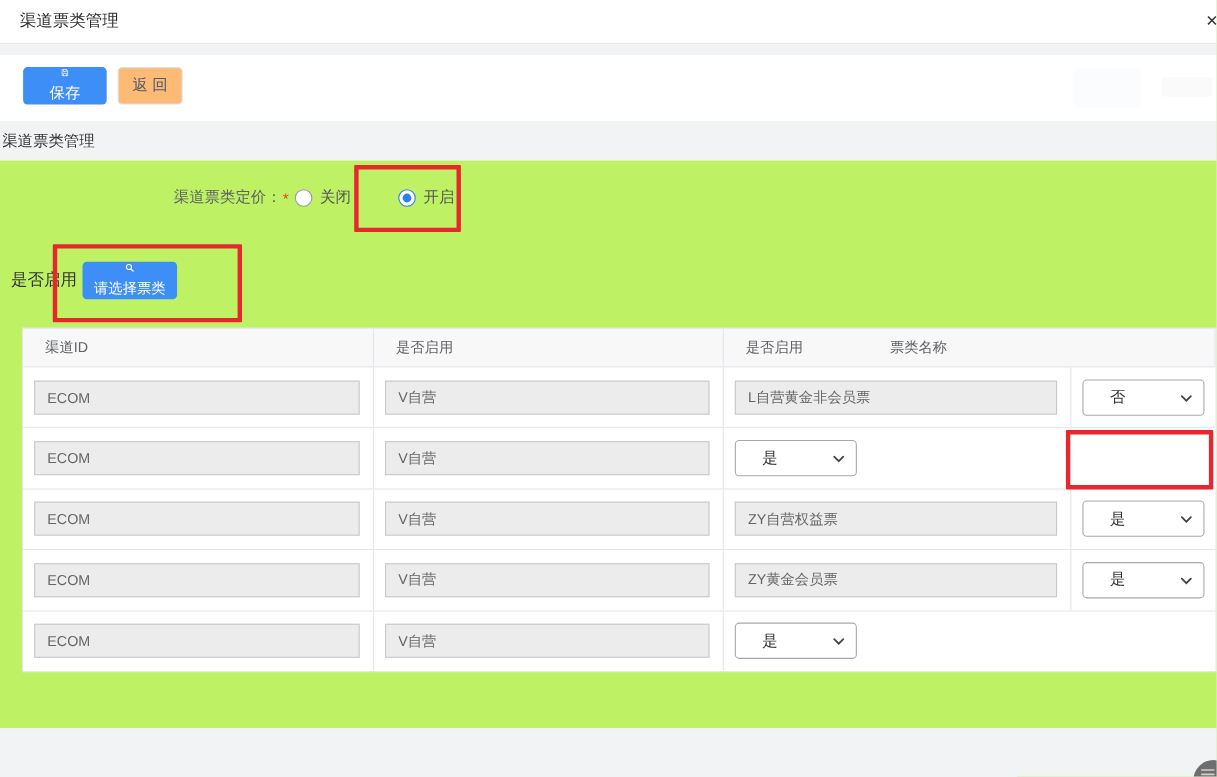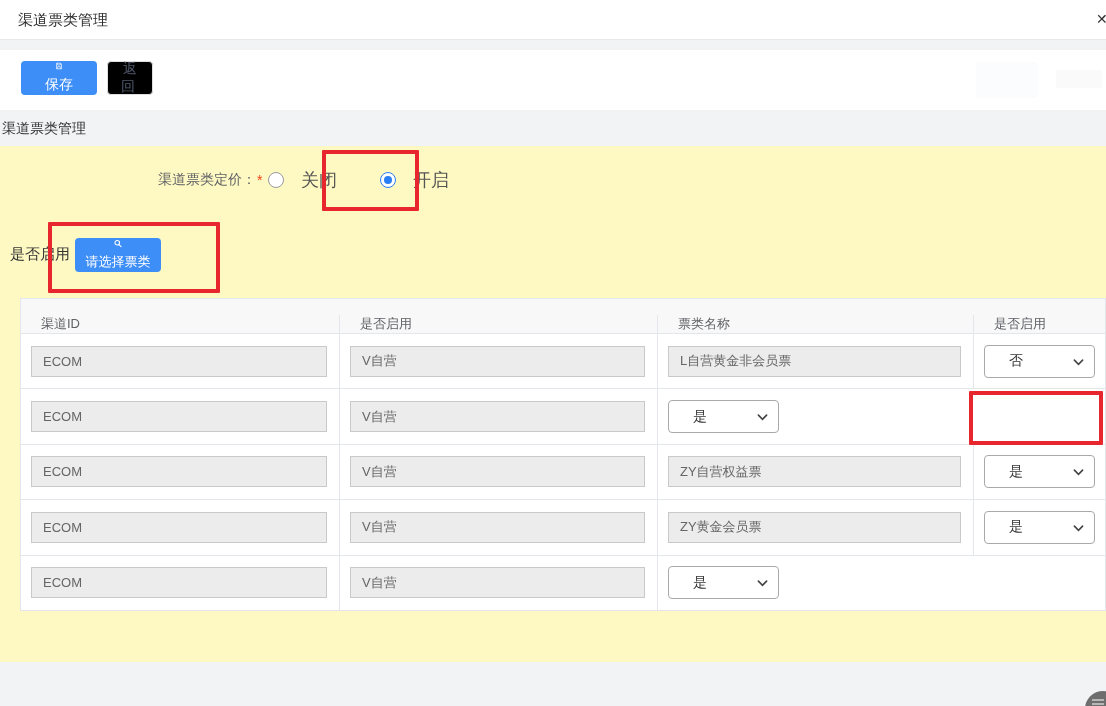--- a/index.html
+++ b/index.html
@@ -8,45 +8,45 @@
   .titlebar{position:absolute;left:0;top:0;width:1106px;height:40px;background:#fff;
             border-bottom:1px solid #e8e8e8;box-sizing:border-box;z-index:2;}
   .title{position:absolute;left:18px;top:0;line-height:39px;font-size:15px;color:#2f2f2f;}
   .close{position:absolute;left:1096px;top:11px;width:20px;font-size:14px;color:#333;cursor:pointer;}
   .strip{position:absolute;left:0;top:40px;width:1106px;height:10px;background:#f1f3f5;}
   .toolbar{position:absolute;left:0;top:50px;width:1106px;height:60px;background:#fff;}
   .btn{display:flex;align-items:center;justify-content:center;border-radius:4px;font-size:14px;
        box-sizing:border-box;cursor:pointer;flex-direction:column;}
   .save-btn{position:absolute;left:21px;top:11px;width:76px;height:34px;background:#3e8ef7;
             color:#fff;border:none;gap:6px;}
-  .back-btn{position:absolute;left:107px;top:11px;width:46px;height:34px;background:#000000;
+  .back-btn{position:absolute;left:107px;top:11px;width:59px;height:34px;background:#fdba74;
             border:1px solid #dcdee2;color:#515a6e;letter-spacing:4px;text-indent:4px;}
   .ghost1{position:absolute;left:976px;top:12px;width:62px;height:36px;background:#f8f9fb;
           border-radius:4px;opacity:.55;}
   .ghost2{position:absolute;left:1056px;top:20px;width:46px;height:18px;background:#f5f6f8;
           border-radius:3px;opacity:.5;}
   .section-bar{position:absolute;left:0;top:110px;width:1106px;height:36px;background:#f2f3f5;}
   .section-title{margin-left:2px;line-height:36px;font-size:14px;color:#333;}
-  .content{position:absolute;left:0;top:146px;width:1106px;height:516px;background:#fef9c3;}
+  .content{position:absolute;left:0;top:146px;width:1106px;height:516px;background:#bef264;}
   .pricing-label{position:absolute;left:158px;top:25px;font-size:14px;color:#606266;}
   .required{position:absolute;left:257px;top:26px;font-size:14px;color:#ed3f14;}
   .radio-group{position:absolute;left:268px;top:22px;height:24px;display:flex;align-items:center;}
   .radio{width:16px;height:16px;border-radius:50%;border:1px solid #9a9a9a;background:#fff;
          box-sizing:border-box;position:relative;cursor:pointer;flex:0 0 auto;}
   .radio.checked{border-color:#2b7ef3;}
   .radio.checked::after{content:"";position:absolute;left:3px;top:3px;width:8px;height:8px;
          border-radius:50%;background:#2b7ef3;}
-  .radio-label{font-size:18px;color:#555;margin-left:17px;}
+  .radio-label{font-size:14px;color:#555;margin-left:7px;}
   .radio-gap{width:43px;}
   .ticket-label{position:absolute;left:10px;top:99px;font-size:15px;color:#333;}
   .ticket-btn{position:absolute;left:75px;top:92px;width:86px;height:34px;background:#3e8ef7;
               color:#fff;border:none;gap:5px;font-size:13px;}
   .table{position:absolute;left:20px;top:152px;width:1086px;border:1px solid #e3e6ea;
          box-sizing:border-box;background:#fff;}
-  .thead{display:flex;height:34px;background:#f8f8f9;border-bottom:1px solid #e3e6ea;align-items:flex-end;}
+  .thead{display:flex;height:34px;background:#f8f8f9;border-bottom:1px solid #e3e6ea;}
   .th{display:flex;align-items:center;padding-left:20px;font-size:13px;color:#606266;
       box-sizing:border-box;border-right:1px solid #e3e6ea;}
   .c1{width:319px;flex:0 0 auto;} .c2{width:318px;flex:0 0 auto;}
   .c3{width:316px;flex:0 0 auto;} .c4{flex:1 1 auto;border-right:none !important;}
   .trow{display:flex;height:54.4px;border-bottom:1px solid #e3e6ea;}
   .trow:last-child{border-bottom:none;}
   .td{display:flex;align-items:center;box-sizing:border-box;border-right:1px solid #e3e6ea;}
   .td input{margin:0 10px;width:calc(100% - 22px);height:31px;box-sizing:border-box;
       background:#ececec;border:1px solid #c9c9c9;border-radius:0;color:#666;
       font-size:13px;padding:0 11px;font-family:inherit;outline:none;}
@@ -112,22 +112,22 @@
       <circle cx="5.8" cy="5.8" r="3.6" fill="none" stroke="#fff" stroke-width="1.6"></circle>
       <line x1="8.6" y1="8.6" x2="11.8" y2="11.8" stroke="#fff" stroke-width="1.6" stroke-linecap="round"></line>
     </svg>
     <span>请选择票类</span>
   </button>
 
   <div class="table">
     <div class="thead">
       <div class="th c1">渠道ID</div>
       <div class="th c2">是否启用</div>
+      <div class="th c4">是否启用</div>
       <div class="th c3">票类名称</div>
-      <div class="th c4">是否启用</div>
     </div>
     <div>
         <div class="trow">
           <div class="td c1">
             <input readonly="" value="ECOM" style="">
           </div>
           <div class="td c2">
             <input readonly="" value="V自营" style="">
           </div>
           <div class="td c3">

